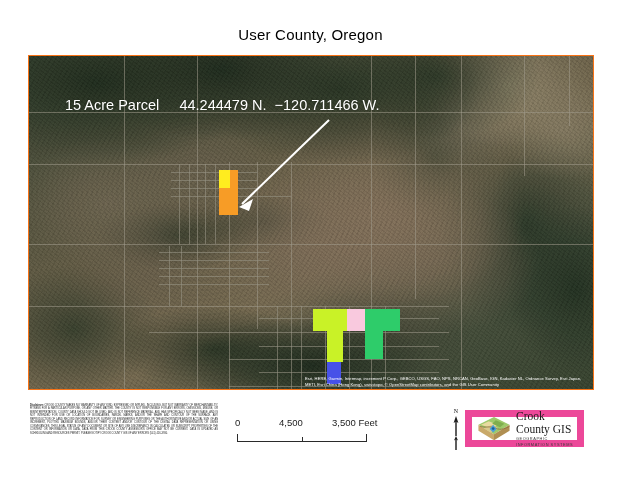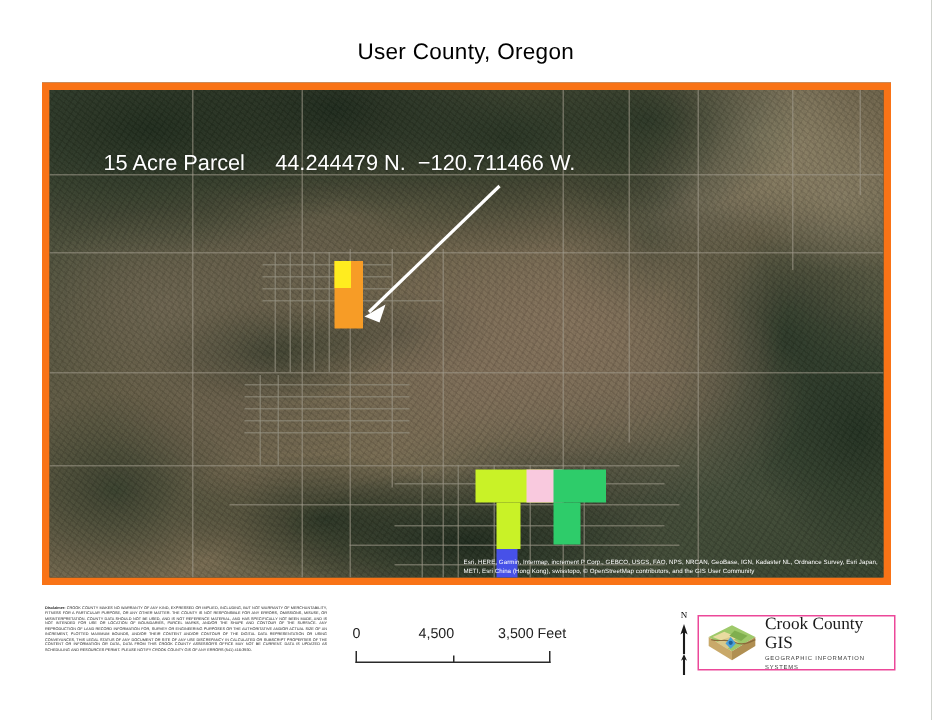--- a/index.html
+++ b/index.html
@@ -28,21 +28,21 @@
   }
 
   
   #map-frame {
     position: absolute;
     left: 28px;
     top: 55px;
     width: 566px;
     height: 335px;
     overflow: hidden;
-    border: 5px solid #f97316;
+    border: 1px solid #f97316;
     box-sizing: border-box;
     background: #3d4a37;
   }
 
   
   #imagery {
     position: absolute;
     inset: 0;
     background-color: #55573f;
     background-image:
@@ -191,23 +191,23 @@
     height: 44px;
     text-align: center;
   }
   #north-arrow .n-letter { font-size: 6px; color: #111; line-height: 7px; font-family: "Liberation Serif", serif; }
 
   
   #logo-box {
     position: absolute;
     left: 465px;
     top: 410px;
-    width: 132px;
+    width: 119px;
     height: 37px;
-    border: 1px solid #ec4899;
+    border: 7px solid #ec4899;
     background: #ffffff;
     display: flex;
     align-items: center;
     box-sizing: border-box;
   }
   #logo-mark { width: 38px; height: 30px; margin-left: 3px; flex: none; }
   #logo-text { margin-left: 3px; }
   #logo-title { font-family: "Liberation Serif", serif; font-size: 11.5px; color: #1a1a1a; line-height: 13px; }
   #logo-sub { font-family: "Liberation Sans", sans-serif; font-size: 3.9px; color: #3a3a3a; letter-spacing: 0.55px; line-height: 6px; }
 </style>

